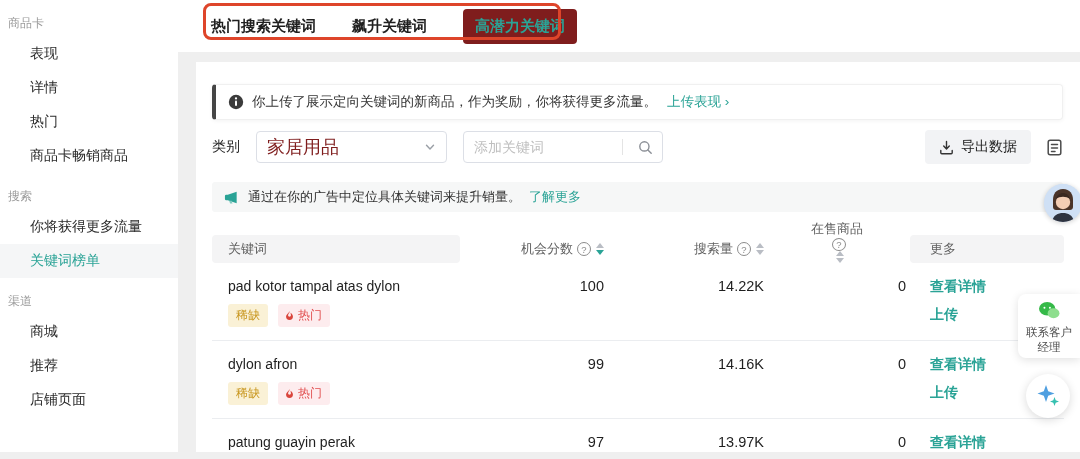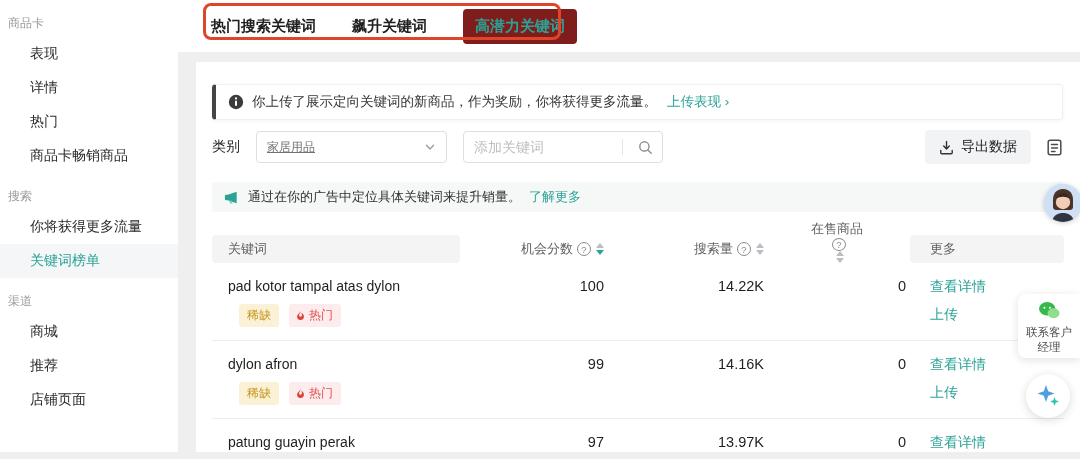--- a/index.html
+++ b/index.html
@@ -21,21 +21,21 @@
   
   .content { position:absolute; left:196px; top:62px; width:884px; height:390px; background:#fff; overflow:hidden; z-index:1; }
 
   .notice { position:absolute; left:16px; top:22px; width:851px; height:36px; background:#fff; border:1px solid #f0f0f0; border-left:4px solid #454545; border-radius:4px; box-shadow:0 1px 4px rgba(0,0,0,.05); display:flex; align-items:center; padding-left:12px; }
   .notice-text { font-size:13.5px; color:#333; margin-left:8px; }
   .notice-link { font-size:13.5px; color:#2aa396; margin-left:10px; cursor:pointer; text-decoration:none; }
 
   .filters { position:absolute; left:0; top:68px; width:884px; height:34px; display:flex; align-items:center; padding:0 16px; }
   .f-label { font-size:14px; color:#222; margin-right:16px; }
   .dropdown { width:191px; height:32px; border:1px solid #dcdfe6; border-radius:4px; display:flex; align-items:center; padding:0 10px; cursor:pointer; background:#fff; }
-  .dropdown .dd-val { font-size:12px; color:#737373; flex:1;text-decoration:underline; }
+  .dropdown .dd-val { font-size:18px; color:#7f1d1d; flex:1; }
   .searchbox { width:200px; height:32px; border:1px solid #dcdfe6; border-radius:4px; display:flex; align-items:center; margin-left:16px; background:#fff;gap:6px; }
   .searchbox input { border:none; outline:none; flex:1; font-size:14px; padding:0 10px; color:#333; font-family:inherit; min-width:0; }
   .searchbox input::placeholder { color:#bfbfbf; }
   .search-div { width:1px; height:16px; background:#e4e4e4; }
   .search-ic { padding:0 9px; display:flex; align-items:center; cursor:pointer; }
   .f-spacer { flex:1; }
   .export-btn { height:34px; background:#f2f3f5; border:none; border-radius:4px; display:flex; align-items:center; padding:0 14px; font-size:14px; color:#222; cursor:pointer; font-family:inherit; }
   .export-btn svg { margin-right:7px; }
   .clip-btn { background:none; border:none; margin-left:14px; cursor:pointer; display:flex; align-items:center; }
 
@@ -54,24 +54,24 @@
   .qmark { width:14px; height:14px; border:1px solid #8c8c8c; border-radius:50%; color:#8c8c8c; font-size:9.5px; display:inline-flex; align-items:center; justify-content:center; margin-left:4px; }
   .sorters { display:inline-flex; flex-direction:column; margin-left:5px; gap:2px; cursor:pointer; }
   .car-up { width:0; height:0; border-left:4px solid transparent; border-right:4px solid transparent; border-bottom:5px solid #b9bdc4; }
   .car-dn { width:0; height:0; border-left:4px solid transparent; border-right:4px solid transparent; border-top:5px solid #b9bdc4; }
   .car-dn.on { border-top-color:#2aa396; }
 
   .t-row { display:flex; border-bottom:1px solid #ebedf0; padding:15px 0 13px 0; }
   .td { font-size:14px; }
   .td.c1 { padding-left:16px; }
   .td.c2,.td.c3,.td.c4 { text-align:right; padding-right:4px; font-size:14.5px; }
-  .td.c5 { padding-left:20px; }
+  .td.c5 { padding-left:20px;font-weight:bold; }
   .kw { font-size:14px; color:#1f1f1f; }
   .tags { display:flex; gap:10px; margin-top:10px; }
-  .tag-scarce { background:#faf1d6; color:#c8961e; font-size:12px; padding:3px 8px; border-radius:3px;margin-left:11px; }
+  .tag-scarce { background:#faf1d6; color:#c8961e; font-size:12px; padding:3px 8px; border-radius:3px; }
   .tag-hot { background:#fdecee; color:#e14e4e; font-size:12px; padding:3px 8px 3px 6px; border-radius:3px; display:inline-flex; align-items:center; gap:3px; }
   .act-link { display:block; color:#2aa396; font-size:14px; cursor:pointer; text-decoration:none; }
   .act-link + .act-link { margin-top:10px; }
 
   
   .avatar { position:absolute; left:1044px; top:184px; width:38px; height:38px; border-radius:50%; overflow:hidden; box-shadow:0 1px 5px rgba(0,0,0,.2); z-index:10; cursor:pointer; background:#cfe0f5; }
   .contact-card { position:absolute; left:1018px; top:294px; width:62px; height:64px; background:#fff; border-radius:8px 0 0 8px; box-shadow:0 2px 10px rgba(0,0,0,.12); z-index:10; text-align:center; padding-top:7px; cursor:pointer; }
   .contact-card .c-line { font-size:11.5px; color:#4a4a4a; line-height:15px; }
   .ai-fab { position:absolute; left:1026px; top:374px; width:44px; height:44px; border-radius:50%; background:#fff; box-shadow:0 2px 10px rgba(0,0,0,.15); z-index:10; display:flex; align-items:center; justify-content:center; cursor:pointer; border:none; }
 </style>

